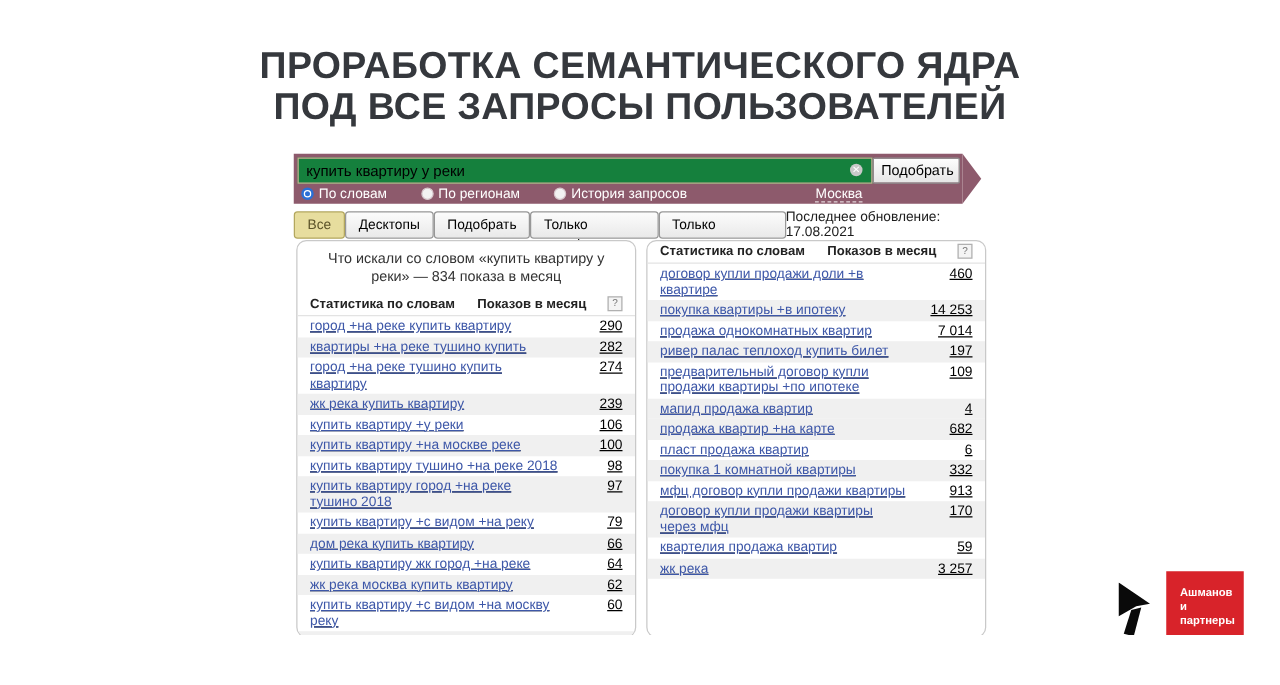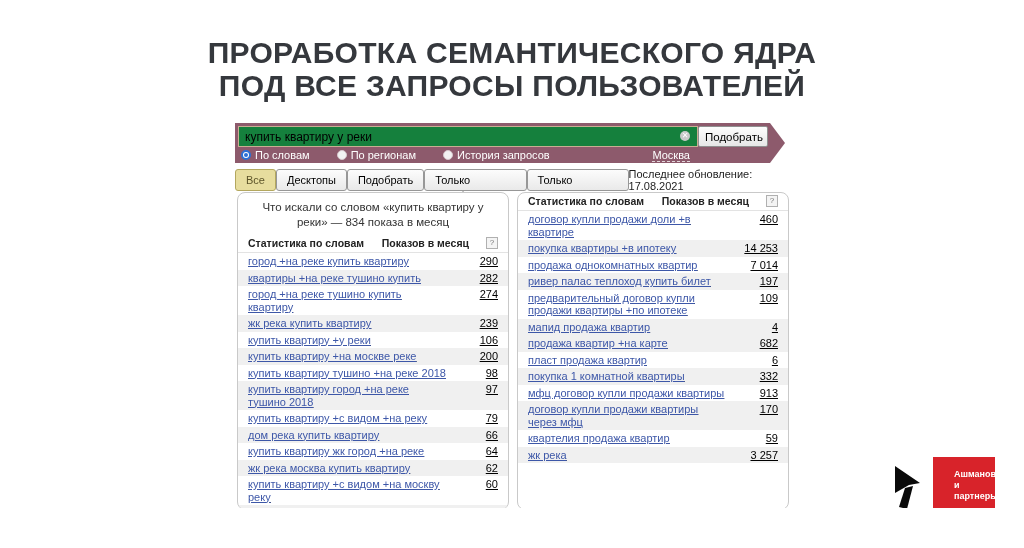--- a/index.html
+++ b/index.html
@@ -53,21 +53,21 @@
   .row{display:flex;justify-content:space-between;align-items:flex-start;gap:8px;
        padding:2px 10px;font-size:11px;line-height:12.5px;text-decoration:underline;}
   .row.alt{background:#f0f0f0;}
   .kw{color:#3d57a8;text-decoration:underline;max-width:200px;cursor:pointer;}
   .cnt{color:#000;white-space:nowrap;}
 
   
   .logo-glyph{position:absolute;left:892px;top:466px;width:30px;height:44px;}
   .logo-box{position:absolute;left:933px;top:457px;width:62px;height:57px;background:#d8232a;
             color:#fff;font-size:9px;font-weight:bold;line-height:11px;
-            display:flex;flex-direction:column;justify-content:center;padding-left:21px;box-sizing:border-box;}
+            display:flex;flex-direction:column;justify-content:center;padding-left:11px;box-sizing:border-box;}
 </style>
 </head>
 <body>
 
 <div class="slide">
 
   <div class="title">
     <div>ПРОРАБОТКА СЕМАНТИЧЕСКОГО ЯДРА</div>
     <div>ПОД ВСЕ ЗАПРОСЫ ПОЛЬЗОВАТЕЛЕЙ</div>
   </div>
@@ -139,21 +139,21 @@
         <div class="row alt">
           <span class="kw">жк река купить квартиру</span>
           <span class="cnt">239</span>
         </div>
         <div class="row">
           <span class="kw">купить квартиру +у реки</span>
           <span class="cnt">106</span>
         </div>
         <div class="row alt">
           <span class="kw">купить квартиру +на москве реке</span>
-          <span class="cnt">200</span>
+          <span class="cnt">100</span>
         </div>
         <div class="row">
           <span class="kw">купить квартиру тушино +на реке 2018</span>
           <span class="cnt">98</span>
         </div>
         <div class="row alt">
           <span class="kw">купить квартиру город +на реке тушино 2018</span>
           <span class="cnt">97</span>
         </div>
         <div class="row">

